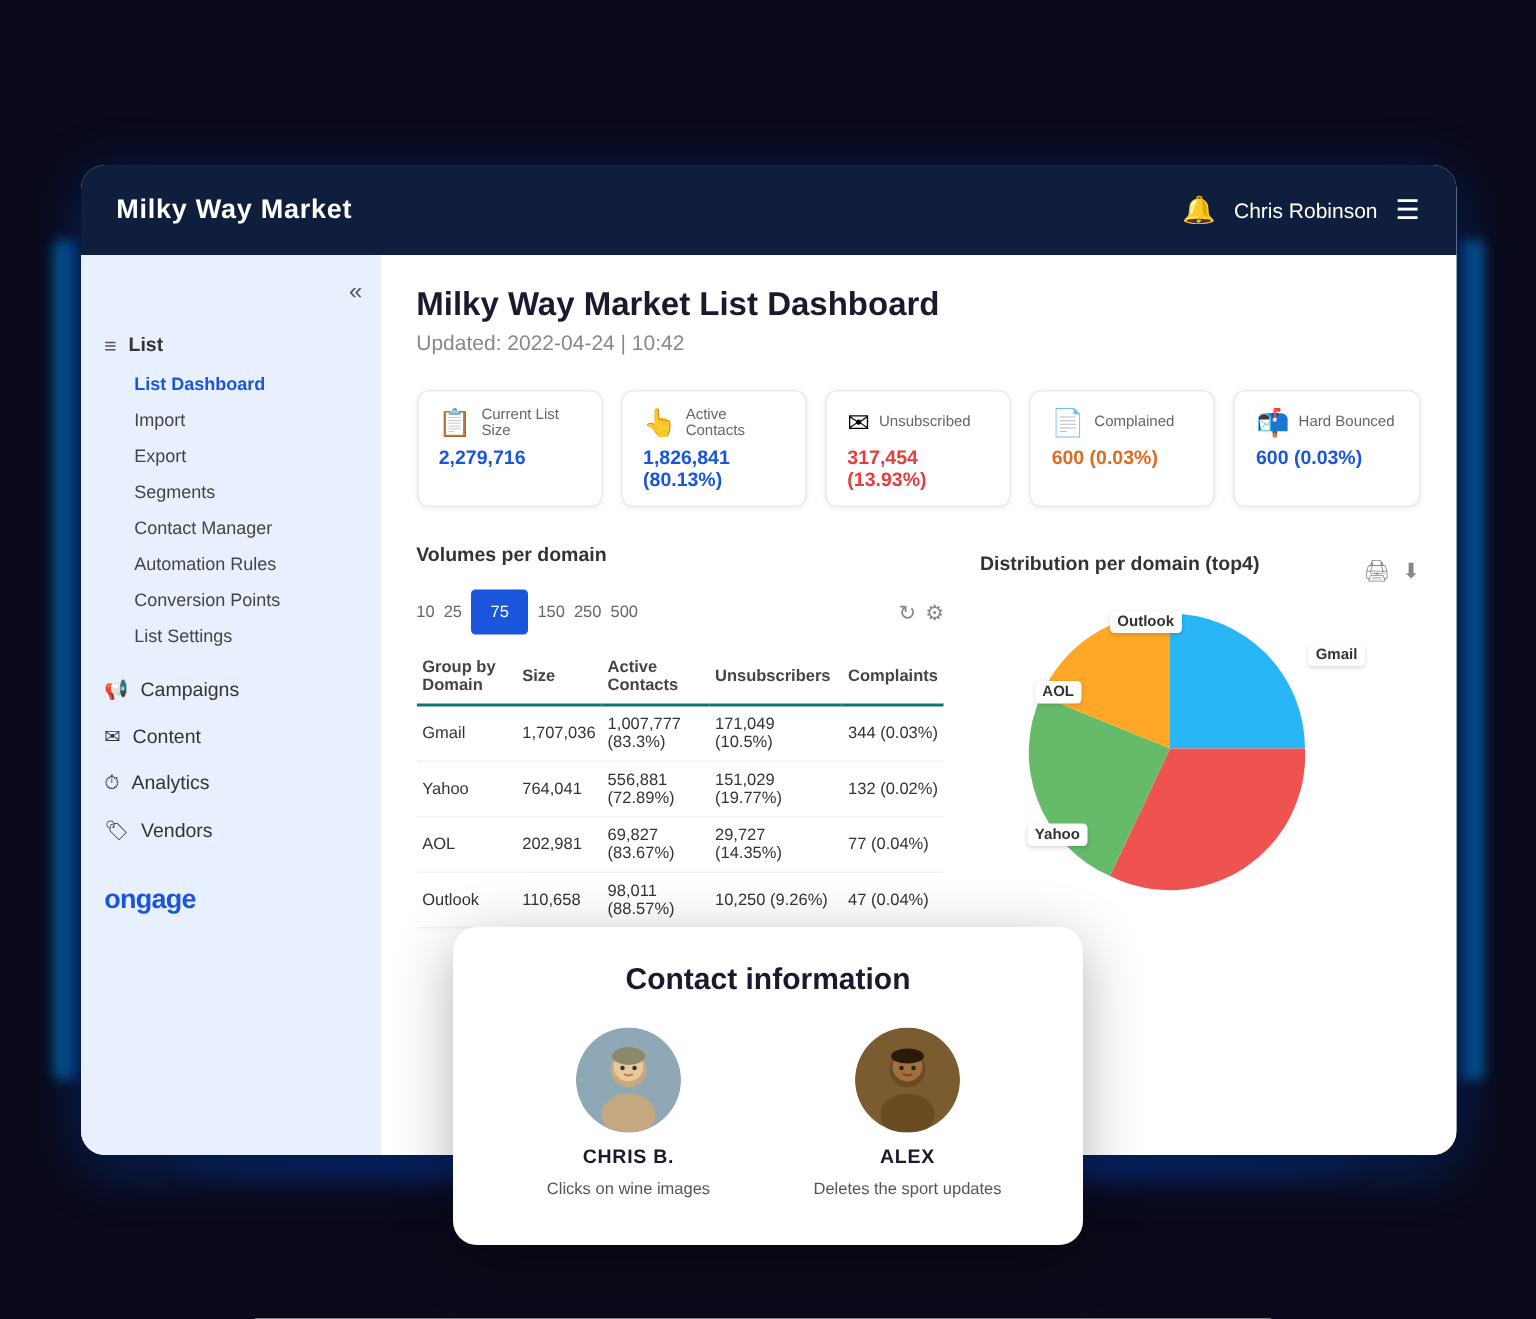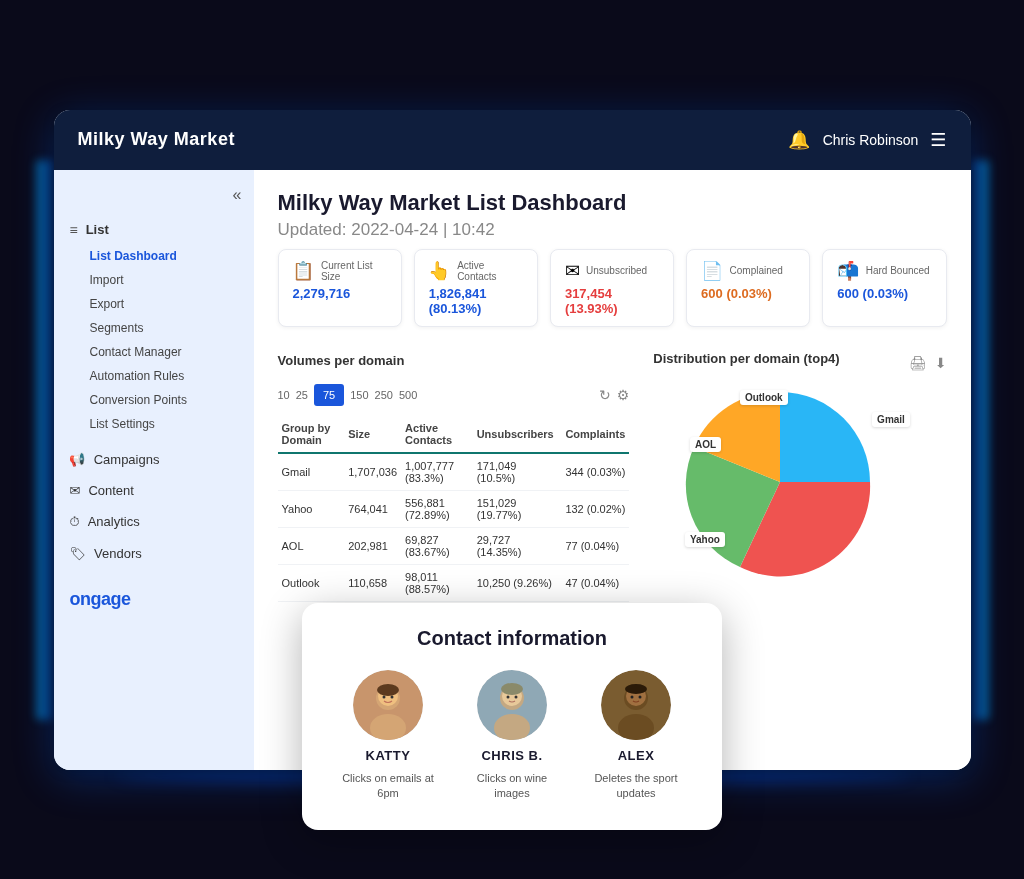--- a/index.html
+++ b/index.html
@@ -168,23 +168,23 @@
       padding: 20px 24px;
       overflow: auto;
     }
     .page-title {
       font-size: 22px;
       font-weight: 700;
       color: #1a1a2e;
       margin-bottom: 4px;
     }
     .page-subtitle {
-      font-size: 17px;
+      font-size: 14px;
       color: #888;
-      margin-bottom: 9px;
+      margin-bottom: 24px;
     }
 
     
     .stat-cards {
       display: flex;
       gap: 12px;
       margin-bottom: 24px;
       flex-wrap: wrap;
     }
     .stat-card {
@@ -241,21 +241,21 @@
     .page-controls {
       display: flex;
       align-items: center;
       gap: 6px;
       margin-bottom: 10px;
       font-size: 11px;
       color: #666;
     }
     .page-size-btn {
       padding: 2px 6px;
-      border: 3px solid #f9a8d4;
+      border: 7px solid #f9a8d4;
       border-radius: 3px;
       cursor: pointer;
       font-size: 11px;
       background: white;
     }
     .page-size-btn.active {
       background: #1a56db;
       color: white;
       border-color: #1a56db;
     }
@@ -574,36 +574,20 @@
           <button class="analyze-btn">ANALYZE BY</button>
         </div>
       </main>
     </div>
   </div>
 
   <div class="contact-card">
     <h2 class="contact-card-title">Contact information</h2>
     <div class="contact-persons">
 
-      <div class="contact-person">
-        <div class="contact-avatar">
-          <svg width="70" height="70" viewBox="0 0 70 70">
-            <circle cx="35" cy="35" r="35" fill="#c8956c"></circle>
-            <circle cx="35" cy="28" r="12" fill="#d4a574"></circle>
-            <ellipse cx="35" cy="58" rx="18" ry="14" fill="#d4a574"></ellipse>
-            <circle cx="35" cy="26" r="10" fill="#f0c080"></circle>
-            <ellipse cx="35" cy="20" rx="11" ry="6" fill="#5c3a1e"></ellipse>
-            <circle cx="31" cy="27" r="1.5" fill="#333"></circle>
-            <circle cx="39" cy="27" r="1.5" fill="#333"></circle>
-            <path d="M31,31 Q35,34 39,31" stroke="#c0705a" stroke-width="1.2" fill="none"></path>
-          </svg>
-        </div>
-        <span class="contact-name">KATTY</span>
-        <span class="contact-desc">Clicks on emails at 6pm</span>
-      </div>
 
       <div class="contact-person">
         <div class="contact-avatar">
           <svg width="70" height="70" viewBox="0 0 70 70">
             <circle cx="35" cy="35" r="35" fill="#8fa8b5"></circle>
             <circle cx="35" cy="28" r="12" fill="#c4a882"></circle>
             <ellipse cx="35" cy="58" rx="18" ry="14" fill="#c4a882"></ellipse>
             <circle cx="35" cy="26" r="10" fill="#e8c99a"></circle>
             <ellipse cx="35" cy="19" rx="11" ry="6" fill="#8a8a6a"></ellipse>
             <circle cx="31" cy="27" r="1.5" fill="#333"></circle>

